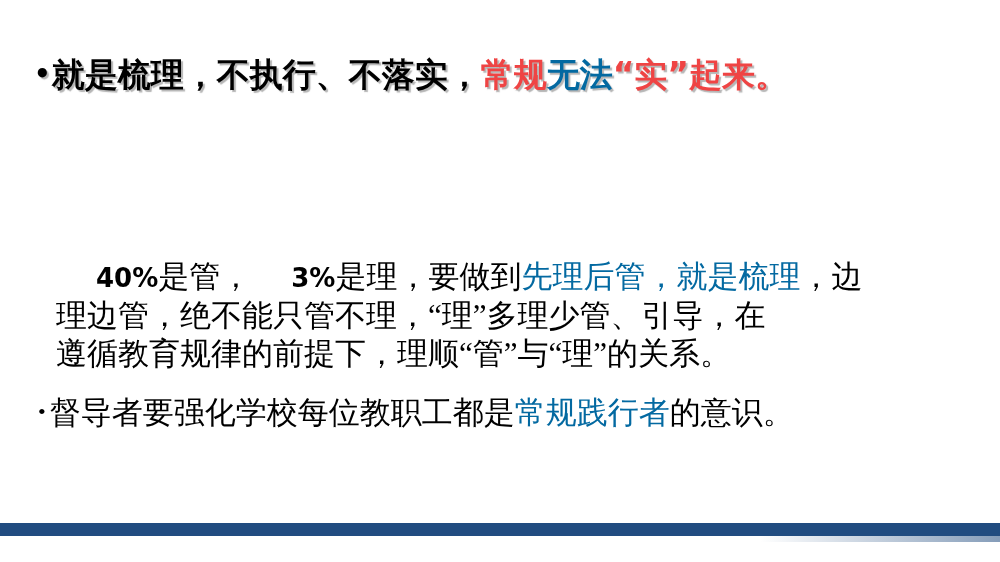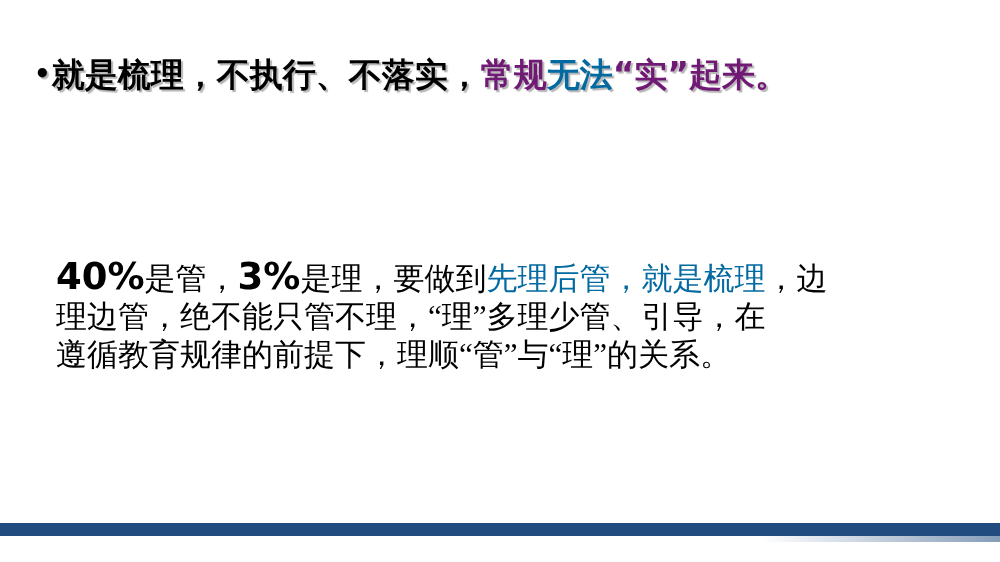--- a/index.html
+++ b/index.html
@@ -38,21 +38,21 @@
     letter-spacing: 0px;
     white-space: nowrap;
     color: #000000;
     text-shadow: 2px 2px 1px rgba(120,120,120,0.55);
   }
   .headline-line .bullet {
     font-size: 26px;
     vertical-align: 3px;
     margin-right: 1px;
   }
-  .seg-red   { color: #701a75; }
+  .seg-red   { color: #ef4444; }
   .seg-blue  { color: #0369a1; }
 
   
   .brush-block {
     position: absolute;
     left: 36px;
     top: 212px;
     width: 950px;
   }
   .brush-line {
@@ -83,21 +83,22 @@
     font-family: "Liberation Serif", "DejaVu Serif", serif;
     font-size: 31px;
     line-height: 38px;
     color: #000000;
     white-space: nowrap;
     letter-spacing: 0px;
   }
   .body-line .num {
     font-family: "DejaVu Sans", "Liberation Sans", sans-serif;
     font-weight: 700;
-    font-size: 37px;
+    font-size: 26px;
+    margin-left: 40px;
   }
 
   
   .final-block {
     position: absolute;
     left: 38px;
     top: 392px;
     width: 950px;
   }
   .final-line {
@@ -148,17 +149,22 @@
       <span class="num">40%</span><span>是管，</span><span class="num">3%</span><span>是理，要做到</span><span class="seg-blue">先理后管，就是梳理</span><span>，边</span>
     </div>
     <div class="body-line">
       <span>理边管，绝不能只管不理，“理”多理少管、引导，在</span>
     </div>
     <div class="body-line">
       <span>遵循教育规律的前提下，理顺“管”与“理”的关系。</span>
     </div>
   </div>
 
+  <div class="final-block">
+    <div class="final-line">
+      <span class="bullet">•</span><span>督导者要强化学校每位教职工都是</span><span class="seg-blue">常规践行者</span><span>的意识。</span>
+    </div>
+  </div>
 
   <div class="bottom-bar"></div>
   <div class="bottom-bar-shadow"></div>
 
 </div>
 
 </body></html>

